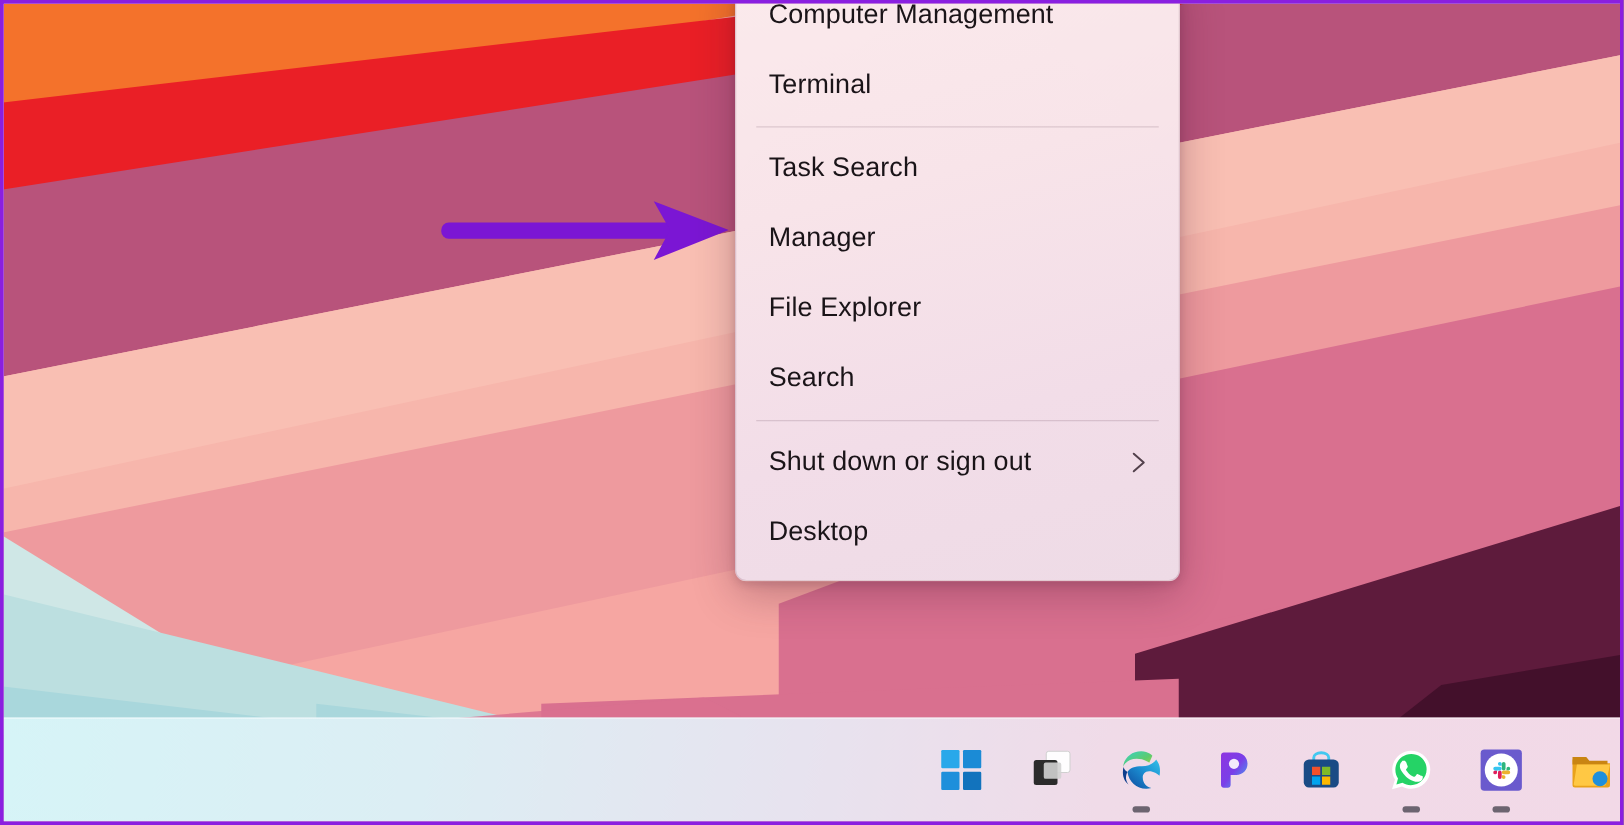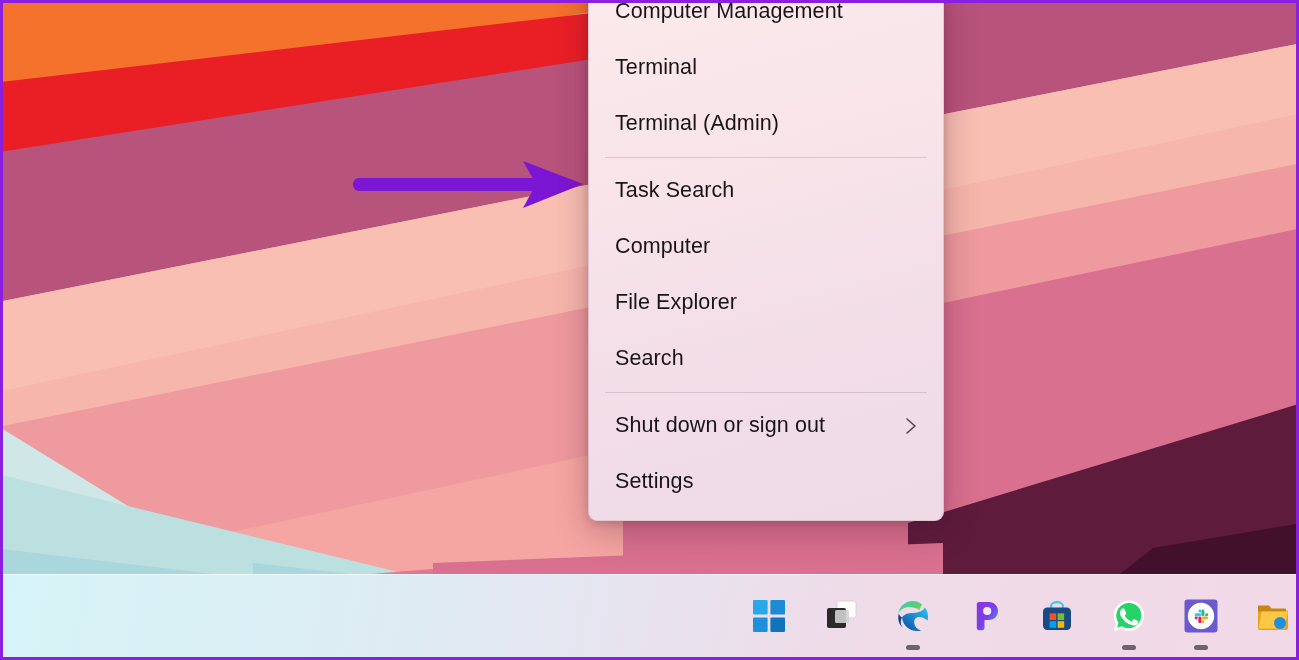--- a/index.html
+++ b/index.html
@@ -158,32 +158,29 @@
   <div id="menu">
 
     <div class="menu-item">
       <span class="menu-label">Computer Management</span>
     </div>
 
     <div class="menu-item">
       <span class="menu-label">Terminal</span>
     </div>
 
-    <div class="menu-item">
-      <span class="menu-label">Terminal (Admin)</span>
-    </div>
 
     <div class="menu-sep"></div>
 
     <div class="menu-item">
       <span class="menu-label">Task Search</span>
     </div>
 
     <div class="menu-item">
-      <span class="menu-label">Computer</span>
+      <span class="menu-label">Manager</span>
     </div>
 
     <div class="menu-item">
       <span class="menu-label">File Explorer</span>
     </div>
 
     <div class="menu-item">
       <span class="menu-label">Search</span>
     </div>
 
@@ -193,21 +190,21 @@
     <div class="menu-item">
       <span class="menu-label">Shut down or sign out</span>
       <span class="menu-chevron">
         <svg width="12" height="20" viewBox="0 0 12 20">
             <polyline points="2,3 10,10 2,17" fill="none" stroke="#53414c" stroke-width="1.6" stroke-linecap="round" stroke-linejoin="round"></polyline>
           </svg>
       </span>
     </div>
 
     <div class="menu-item">
-      <span class="menu-label">Settings</span>
+      <span class="menu-label">Desktop</span>
     </div>
 
   </div>
 
   <div id="taskbar">
     <div id="tb-icons">
 
       <div class="tb-item" title="Start">
         <svg class="tb-icon" viewBox="0 0 34 34">
           <rect x="1" y="1" width="14.6" height="14.6" rx="1" fill="#29A8EA"></rect>

